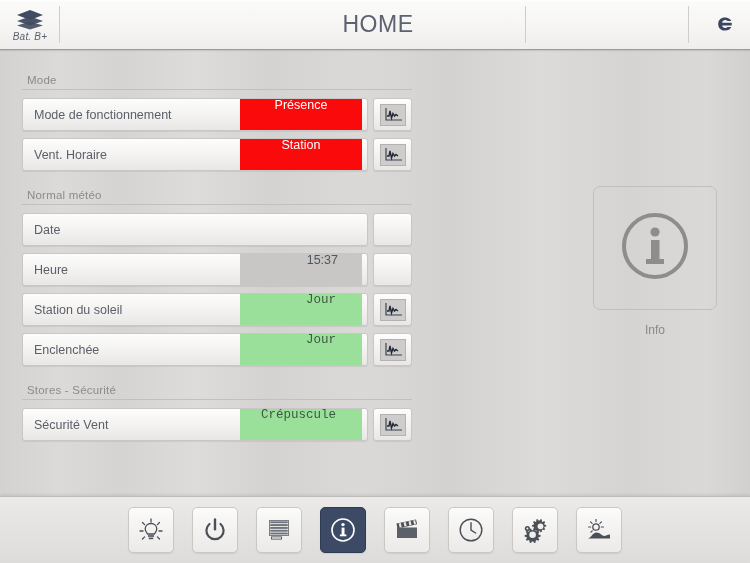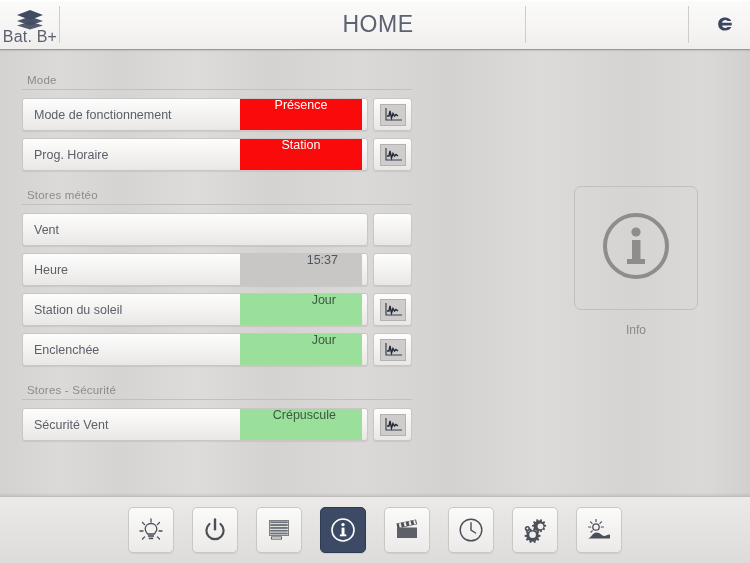--- a/index.html
+++ b/index.html
@@ -47,24 +47,25 @@
     width: 60px;
     height: 49px;
     display: flex;
     flex-direction: column;
     align-items: center;
     justify-content: center;
     gap: 2px;
   }
   .layers-icon { width: 30px; height: 22px; display: block; }
   .hdr-left-label {
-    font-size: 16px;
+    font-size: 10px;
     color: #5a6070;
     letter-spacing: .2px;
     line-height: 10px;
+    font-style: italic;
   }
   .hdr-div {
     position: absolute;
     top: 6px;
     width: 1px;
     height: 37px;
     background: #cfcdcb;
   }
   .hdr-div.d1 { left: 59px; }
   .hdr-div.d2 { left: 525px; }
@@ -159,20 +160,21 @@
   .row-value.red {
     background: #fa0a0a;
     color: #ffffff;
   }
   .row-value.green {
     background: #9ae09b;
     color: #3c5a40;
     text-align: right;
     padding-right: 26px;
     width: 96px;
+    font-family: Liberation Mono, monospace;
   }
   .row-value.grey {
     background: #c9c7c5;
     color: #51565e;
     text-align: right;
     padding-right: 24px;
     width: 98px;
   }
 
   .row-btn {
@@ -192,21 +194,21 @@
     background: #cfcdcb;
     border: 1px solid #b4b2b0;
     display: flex;
     align-items: center;
     justify-content: center;
   }
 
   
   .info-panel {
     position: absolute;
-    left: 574px;
+    left: 593px;
     top: 136px;
     width: 124px;
     text-align: center;
   }
   .info-tile {
     width: 122px;
     height: 122px;
     border: 1px solid #c2c0be;
     border-radius: 7px;
     background: transparent;
@@ -302,40 +304,40 @@
               <svg width="20" height="16" viewBox="0 0 20 16">
                 <path d="M3 1 L3 13 L19 13" stroke="#3a4354" stroke-width="1.2" fill="none"></path>
                 <path d="M4 9 L6 9 L7 4 L8.5 11 L10 6.5 L11.5 9 L13 7.5 L15 9" stroke="#222a38" stroke-width="1.4" fill="none"></path>
               </svg>
             </span>
           </div>
         </div>
 
         <div class="row">
           <div class="row-main">
-            <span class="row-label">Prog. Horaire</span>
+            <span class="row-label">Vent. Horaire</span>
             <span class="row-value red">Station</span>
           </div>
           <div class="row-btn">
             <span class="trend-box">
               <svg width="20" height="16" viewBox="0 0 20 16">
                 <path d="M3 1 L3 13 L19 13" stroke="#3a4354" stroke-width="1.2" fill="none"></path>
                 <path d="M4 9 L6 9 L7 4 L8.5 11 L10 6.5 L11.5 9 L13 7.5 L15 9" stroke="#222a38" stroke-width="1.4" fill="none"></path>
               </svg>
             </span>
           </div>
         </div>
       </div>
 
       <div class="group">
-        <div class="group-title">Stores météo</div>
-
-        <div class="row">
-          <div class="row-main">
-            <span class="row-label">Vent</span>
+        <div class="group-title">Normal météo</div>
+
+        <div class="row">
+          <div class="row-main">
+            <span class="row-label">Date</span>
           </div>
           <div class="row-btn empty"></div>
         </div>
 
         <div class="row">
           <div class="row-main">
             <span class="row-label">Heure</span>
             <span class="row-value grey">15:37</span>
           </div>
           <div class="row-btn empty"></div>

